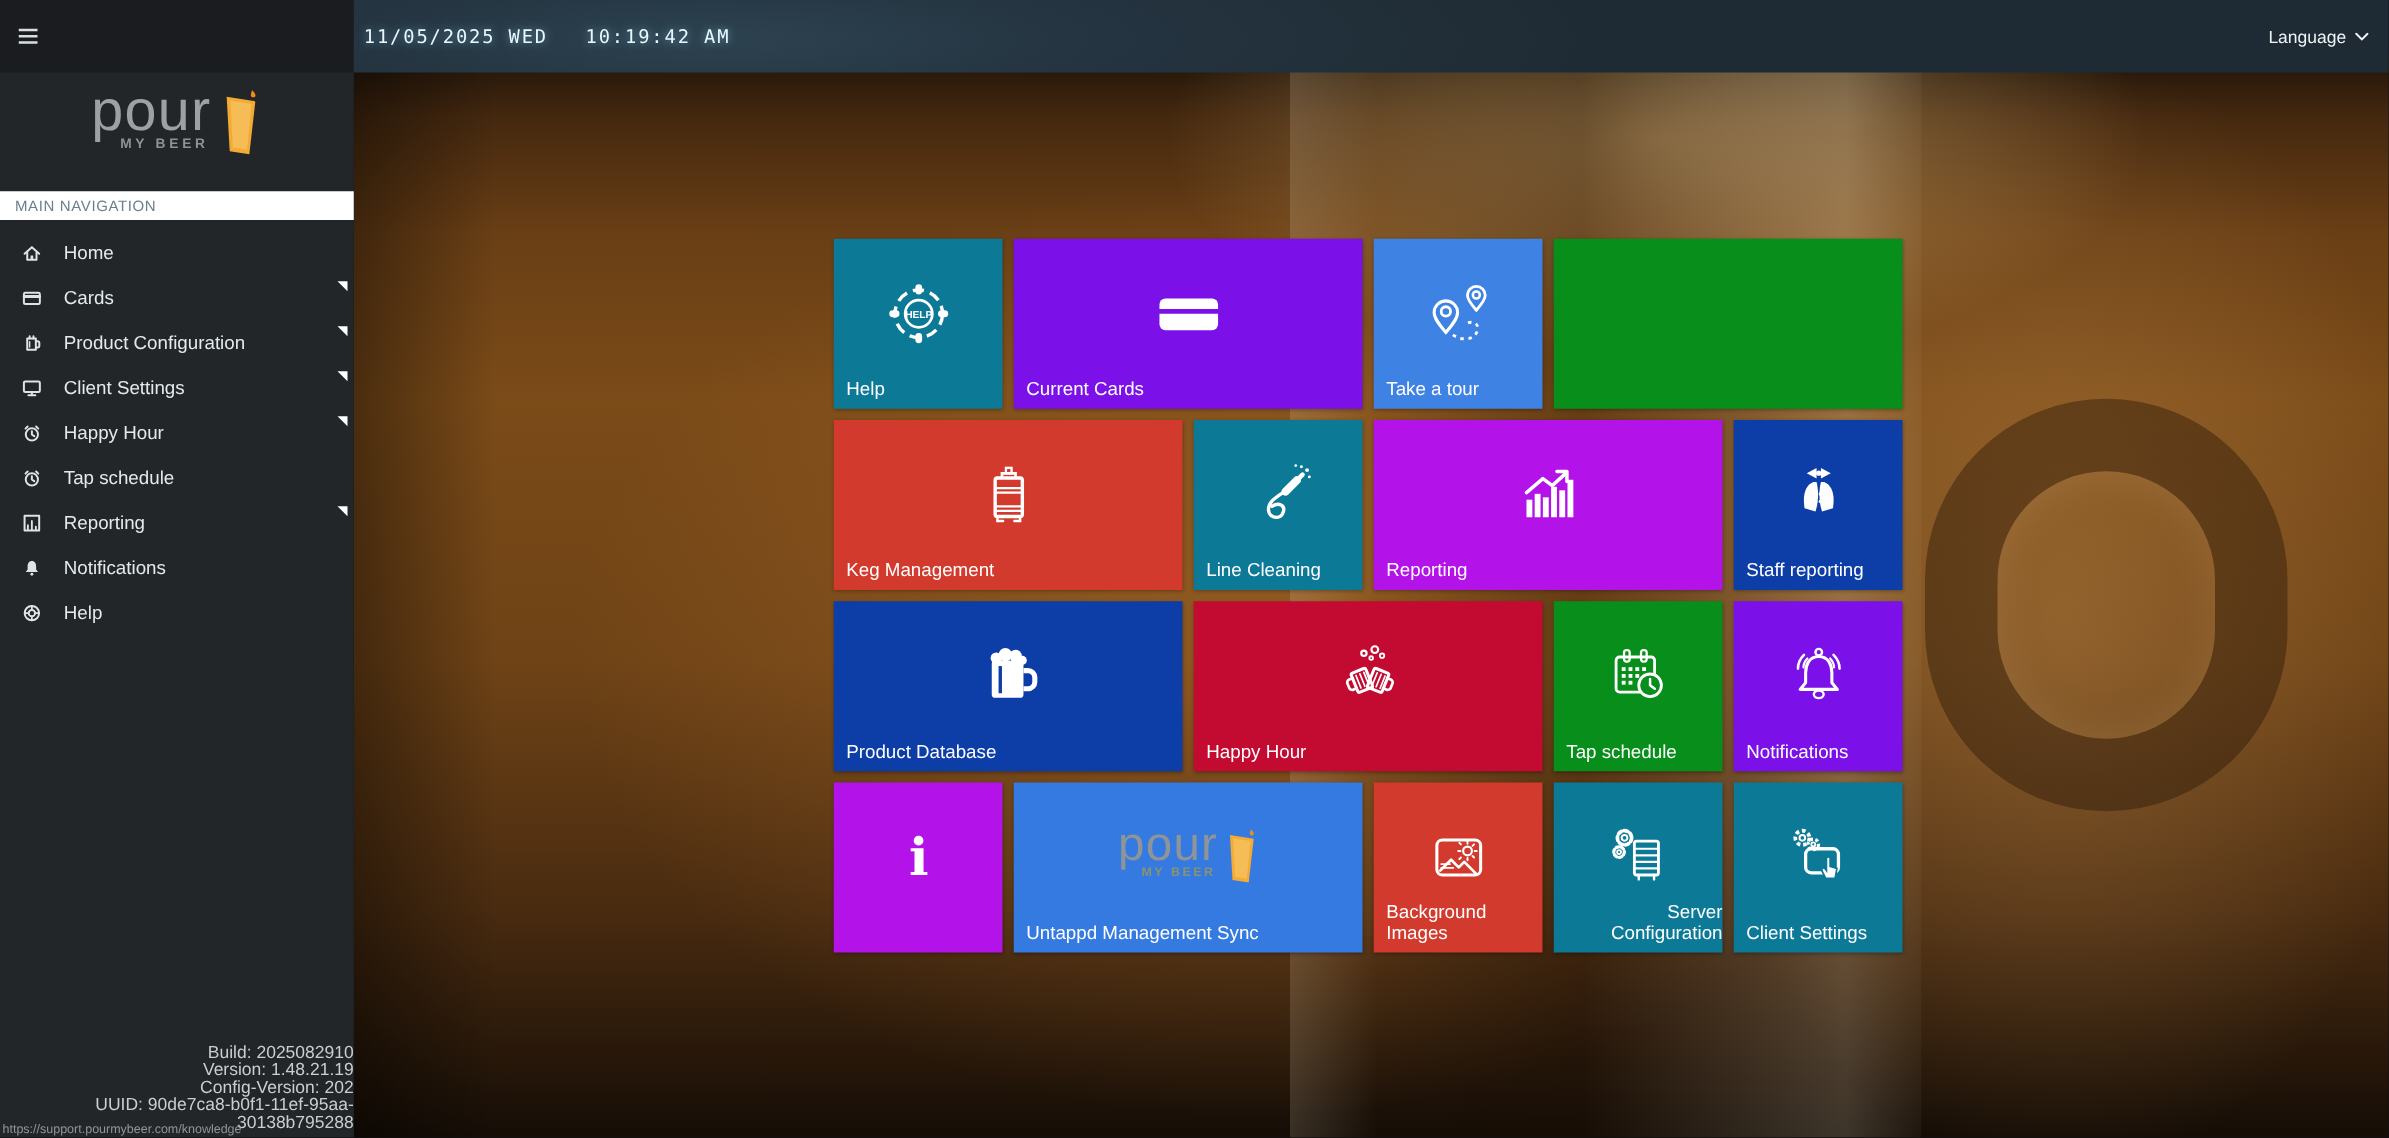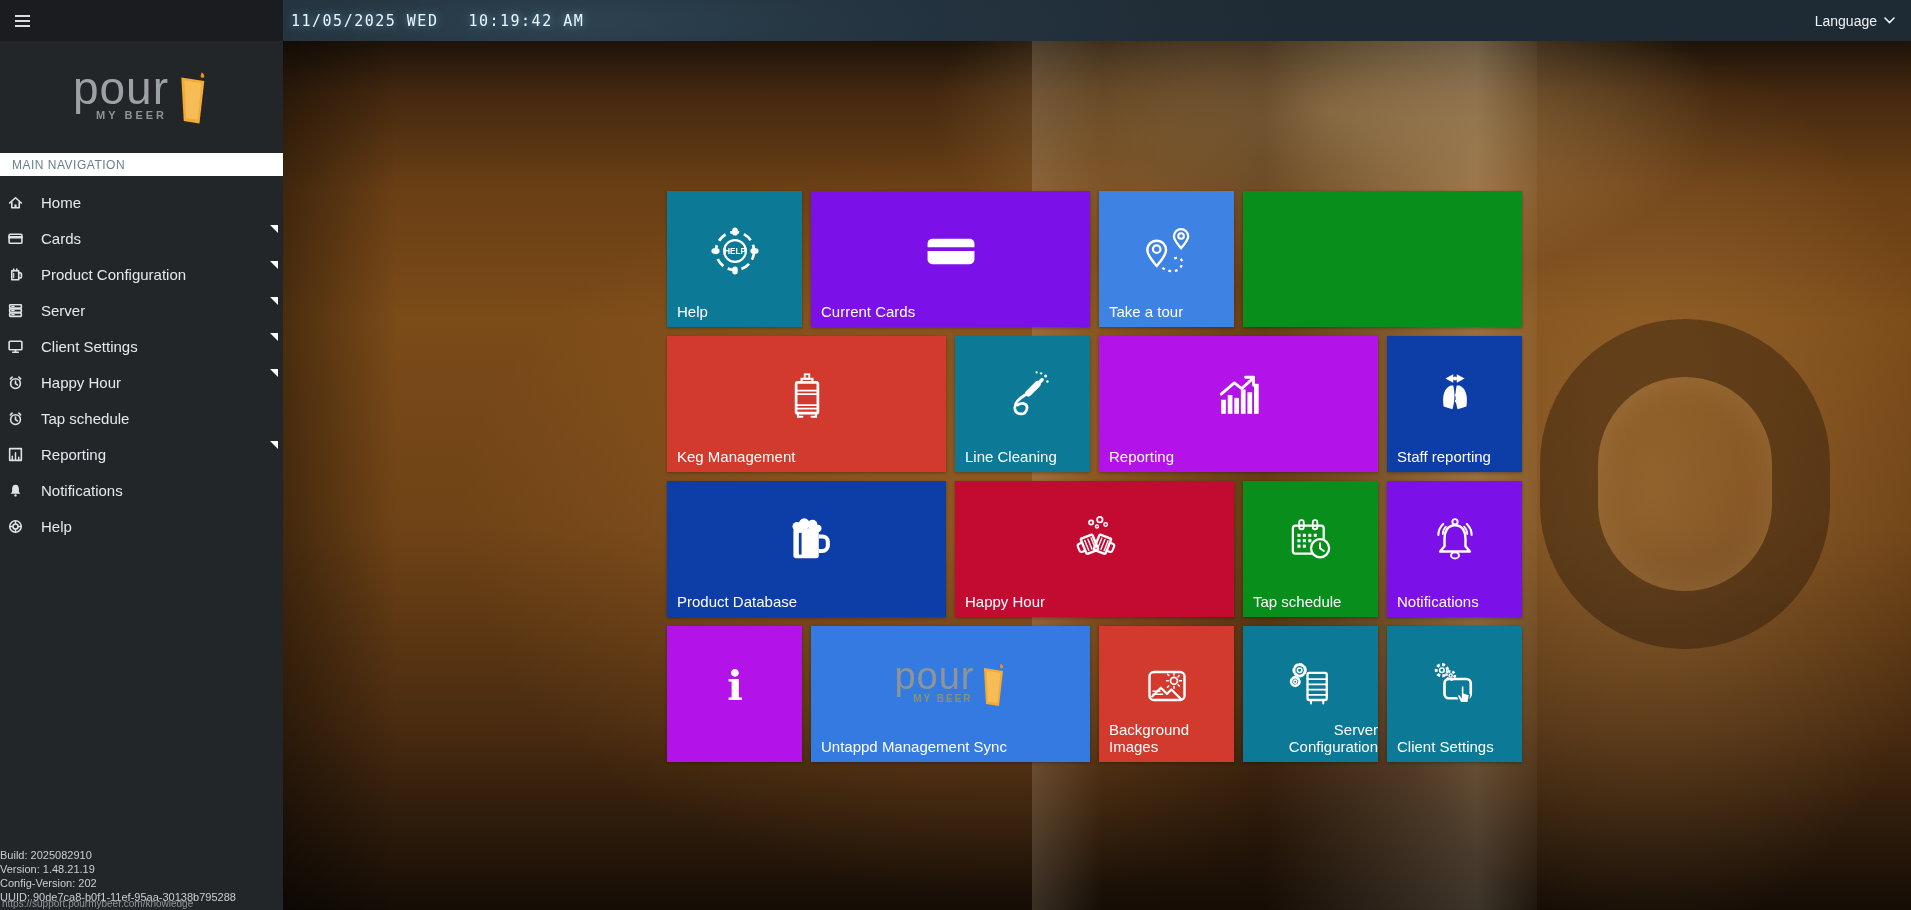--- a/index.html
+++ b/index.html
@@ -1,47 +1,47 @@
 <!DOCTYPE html>
 <html><head>
 <meta charset="utf-8">
 <style>
   * { margin:0; padding:0; box-sizing:border-box; }
   html,body { width:1911px; height:910px; overflow:hidden; background:#101114;
               font-family:"Liberation Sans", sans-serif; }
   .app { position:relative; width:1911px; height:910px; }
 
   
-  .topbar { position:absolute; top:0; left:0; right:0; height:41px; display:flex; z-index:10; }
+  .topbar { position:absolute; top:0; left:0; right:0; height:58px; display:flex; z-index:10; }
   .topbar-left { width:283px; background:#1b1c1f; display:flex; align-items:center; padding-left:15px; }
   .burger { display:flex; flex-direction:column; gap:3px; cursor:pointer; }
   .burger i { display:block; width:15px; height:2px; background:#d9dee1; }
   .topbar-right { flex:1; display:flex; align-items:center; justify-content:space-between; padding:0 16px 0 8px;
       background:radial-gradient(ellipse 700px 120px at 18% 55%, #2d4250 0%, #243440 45%, #1f2b34 100%); }
   .clock { font-family:"DejaVu Sans Mono", monospace; font-size:15px; letter-spacing:1.5px;
            color:#eaf7fd; text-shadow:0 0 8px rgba(140,210,240,.65); white-space:pre; }
   .clock .time { margin-left:30px; }
   .lang { display:flex; align-items:center; gap:7px; color:#eef3f5; font-size:14px; cursor:pointer; }
 
   
   .sidebar { position:absolute; top:41px; left:0; bottom:0; width:283px; background:#232628; z-index:5; }
   .side-logo { height:112px; padding-top:24px; display:flex; justify-content:center; align-items:flex-start; }
   .brand-txt { display:flex; flex-direction:column; align-items:flex-end; }
   .brand-pour { font-size:46px; color:#9ba1a5; letter-spacing:1px; line-height:1; }
   .brand-sub { font-size:11px; font-weight:bold; letter-spacing:3px; color:#8d9296; margin-top:-2px; margin-right:2px; }
   .nav-section { background:#ffffff; color:#69808f; font-size:12px; padding:5px 12px 4px; letter-spacing:.5px; }
   .nav { list-style:none; padding:8px 0 0; }
-  .nav-item { position:relative; height:36px; display:flex; align-items:center; padding-left:7px;
+  .nav-item { position:relative; height:36px; display:flex; align-items:center; padding-left:17px;
               color:#e3eaee; font-size:15px; cursor:pointer; }
   .nicon { width:17px; height:17px; margin-right:17px; flex:none; stroke:#dde4e8; fill:none;
            stroke-width:1.5; stroke-linecap:round; stroke-linejoin:round; }
   .tri { position:absolute; right:5px; top:5px; width:0; height:0;
          border-top:8px solid #ffffff; border-left:8px solid transparent; }
-  .side-footer { position:absolute; left:0; right:0; bottom:6px; text-align:left;
-                 color:#c9ced2; font-size:11px; line-height:14px; }
+  .side-footer { position:absolute; left:0; right:0; bottom:6px; text-align:right;
+                 color:#c9ced2; font-size:14px; line-height:14px; }
   .status-link { position:absolute; left:2px; bottom:1px; z-index:60; color:#8f959a; font-size:10px; }
 
   
   .main { position:absolute; left:283px; top:41px; right:0; bottom:0; overflow:hidden; }
   .bg-photo { position:absolute; inset:0;
     background:
       radial-gradient(ellipse 560px 260px at 64% 8%, rgba(234,196,128,.5), rgba(234,196,128,0) 70%),
       radial-gradient(ellipse 750px 520px at 44% 55%, rgba(196,124,52,.38), rgba(0,0,0,0) 72%),
       radial-gradient(ellipse 430px 640px at 84% 52%, rgba(222,168,98,.30), rgba(0,0,0,0) 70%),
       linear-gradient(90deg, rgba(0,0,0,.4), rgba(0,0,0,0) 7%),
@@ -125,30 +125,20 @@
         <span class="tri"></span>
       </li>
       <li class="nav-item">
         <svg class="nicon" viewBox="0 0 16 16">
             <path d="M4.5 4.5h6.5V13H4.5z"></path>
             <path d="M11 6.5h1.4a1.2 1.2 0 0 1 1.2 1.2v2.4a1.2 1.2 0 0 1-1.2 1.2H11"></path>
             <path d="M6.3 4.5V2.8M9.2 4.5V2.8"></path>
             <path d="M6.3 7v4" stroke-width="1.1"></path>
           </svg>
         <span>Product Configuration</span>
-        <span class="tri"></span>
-      </li>
-      <li class="nav-item">
-        <svg class="nicon" viewBox="0 0 16 16">
-            <rect x="2.5" y="2.6" width="11" height="3.1" rx=".6"></rect>
-            <rect x="2.5" y="6.5" width="11" height="3.1" rx=".6"></rect>
-            <rect x="2.5" y="10.4" width="11" height="3.1" rx=".6"></rect>
-            <path d="M4.5 4.1h2.2M4.5 8h2.2M4.5 11.9h2.2" stroke-width="1.2"></path>
-          </svg>
-        <span>Server</span>
         <span class="tri"></span>
       </li>
       <li class="nav-item">
         <svg class="nicon" viewBox="0 0 16 16">
             <rect x="2" y="3" width="12" height="8" rx="1"></rect>
             <path d="M8 11v2.4M5.4 13.4h5.2"></path>
           </svg>
         <span>Client Settings</span>
         <span class="tri"></span>
       </li>

